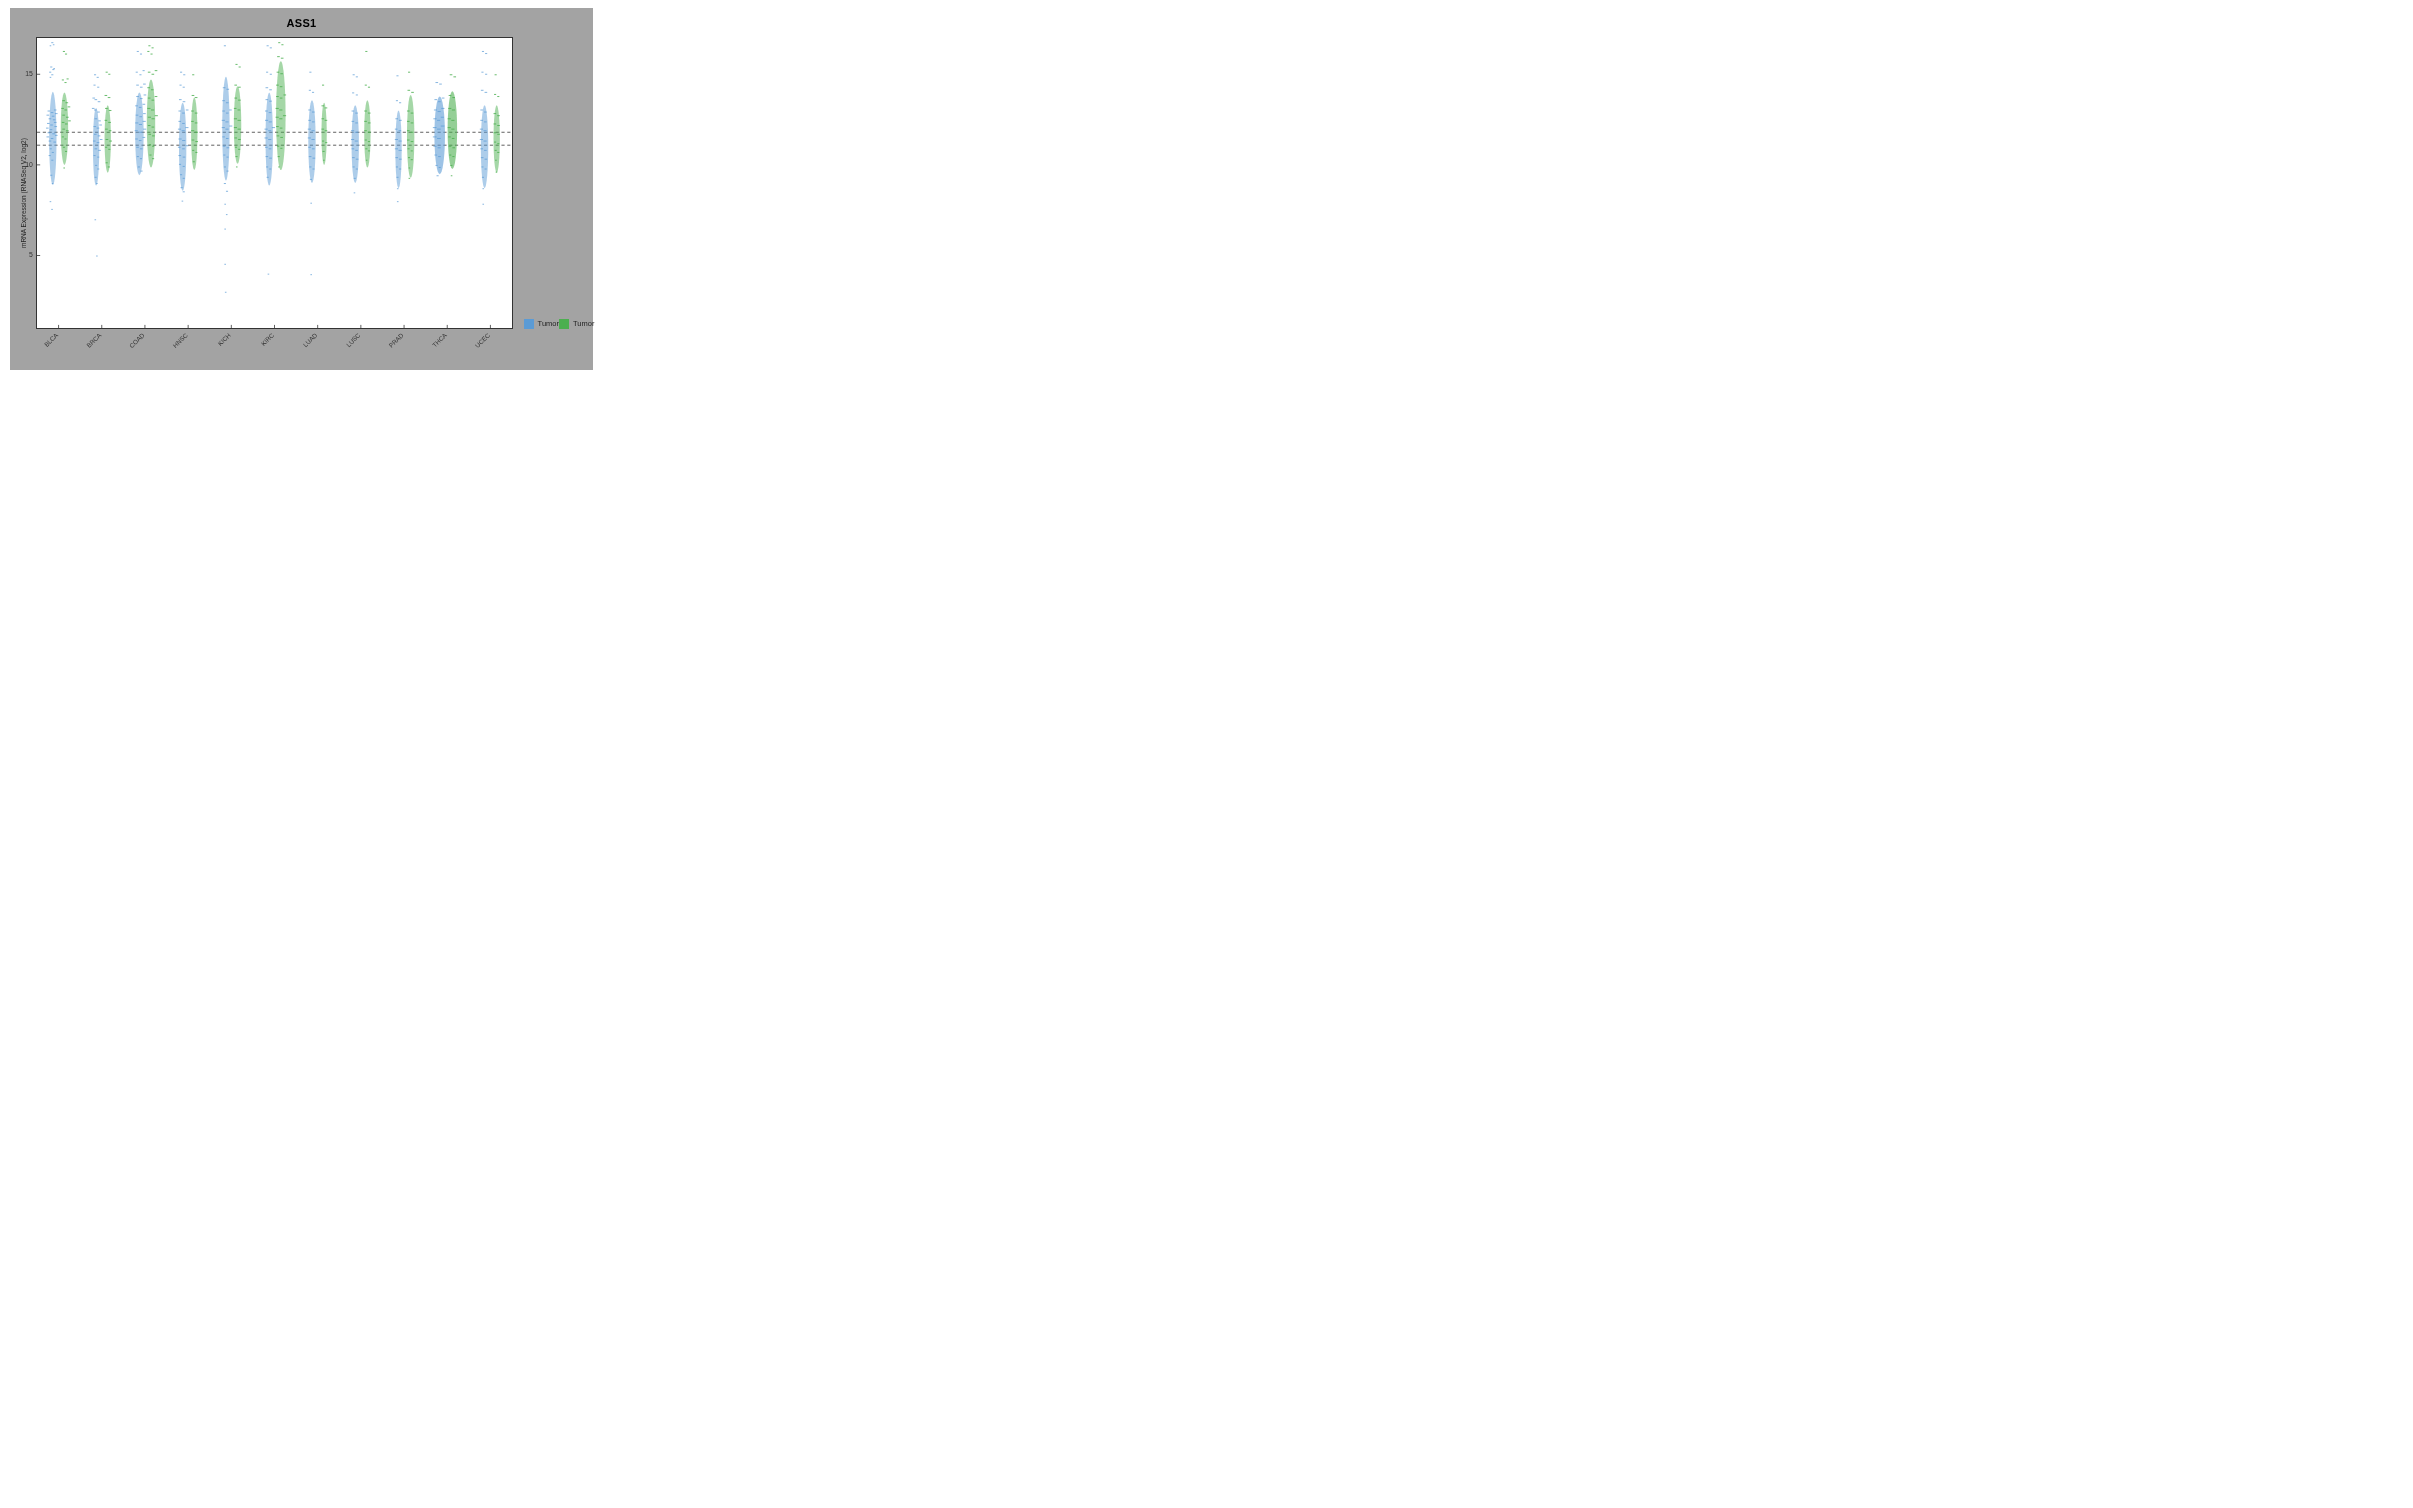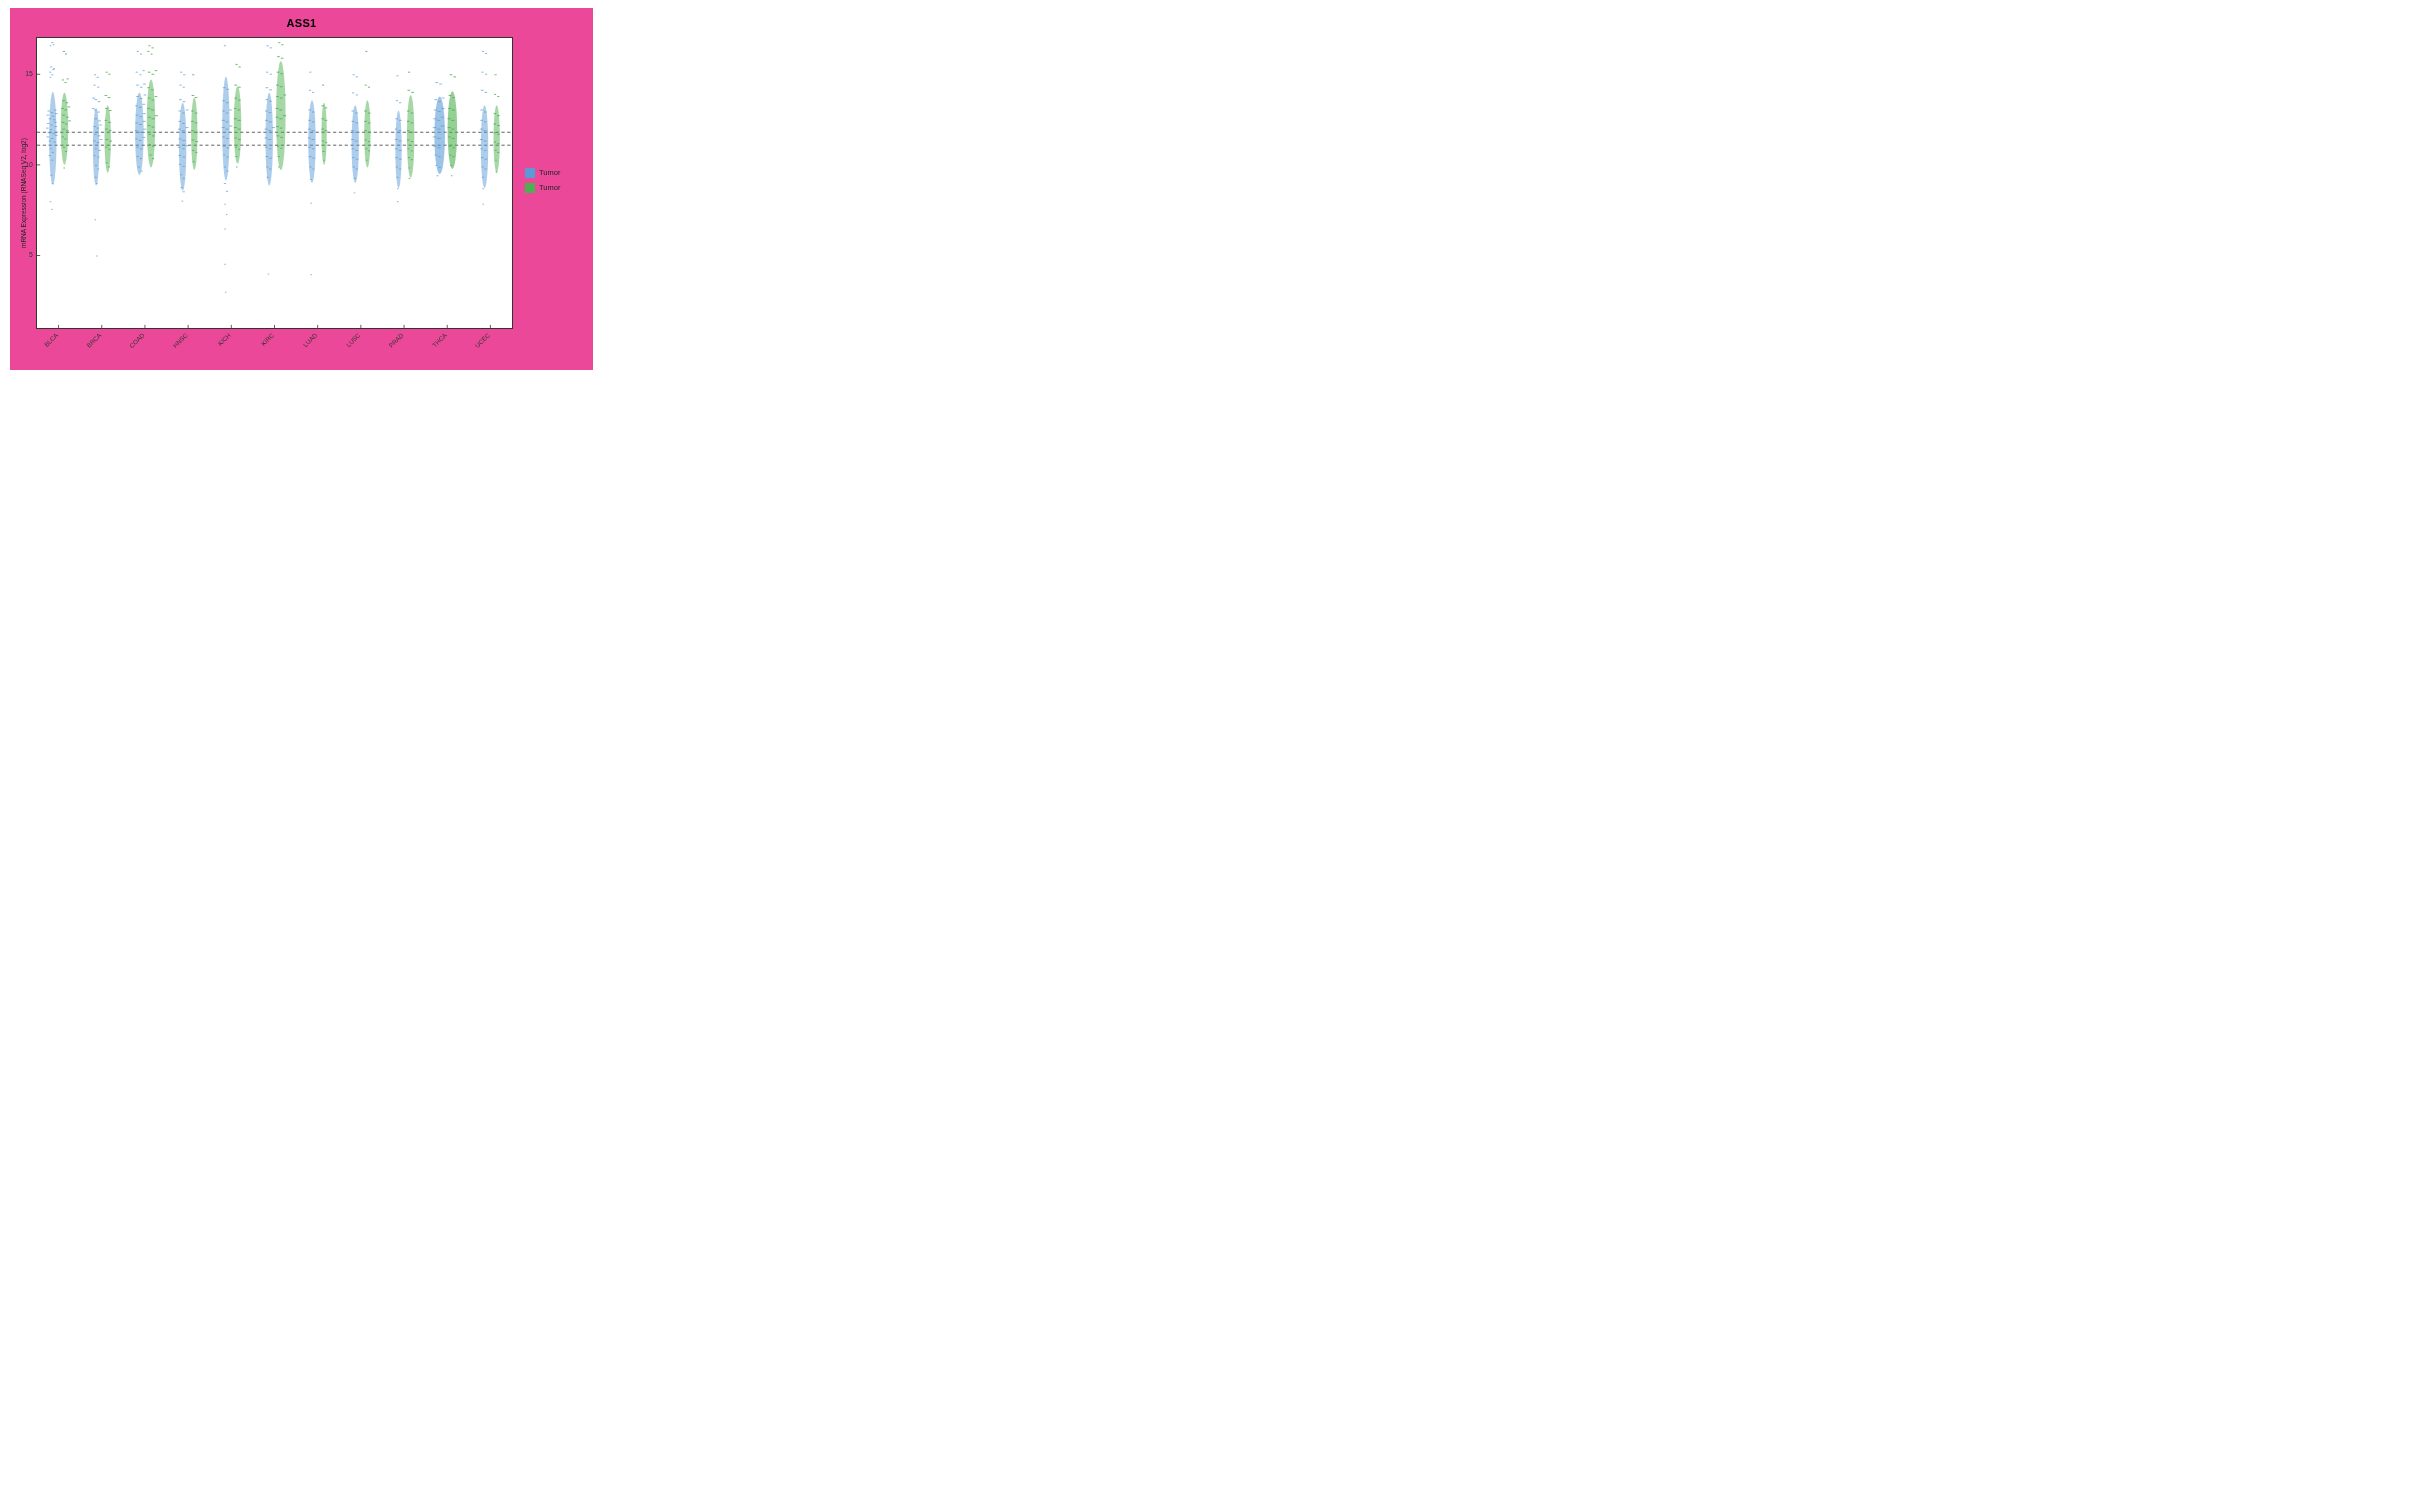--- a/index.html
+++ b/index.html
@@ -9,21 +9,21 @@
       width: 603px;
       height: 377px;
       display: flex;
       align-items: center;
       justify-content: center;
     }
     .chart-container {
       width: 583px;
       height: 362px;
       position: relative;
-      background: #ec4899;
+      background: #a3a3a3;
     }
     .chart-title {
       text-align: center;
       font-size: 11px;
       font-weight: bold;
       padding-top: 9px;
       padding-bottom: 3px;
       letter-spacing: 0.3px;
     }
     .chart-area {
@@ -58,24 +58,25 @@
       margin: 5px 0 25px 0;
     }
     svg.main-plot {
       width: 100%;
       height: 100%;
       overflow: visible;
     }
     .legend-area {
       width: 80px;
       display: flex;
-      flex-direction: column;
+      flex-direction: row;
       justify-content: center;
       padding-left: 12px;
       padding-bottom: 20px;
+      align-items: flex-end;
     }
     .legend-item {
       display: flex;
       align-items: center;
       margin-bottom: 5px;
     }
     .legend-swatch {
       width: 10px;
       height: 10px;
       margin-right: 4px;

